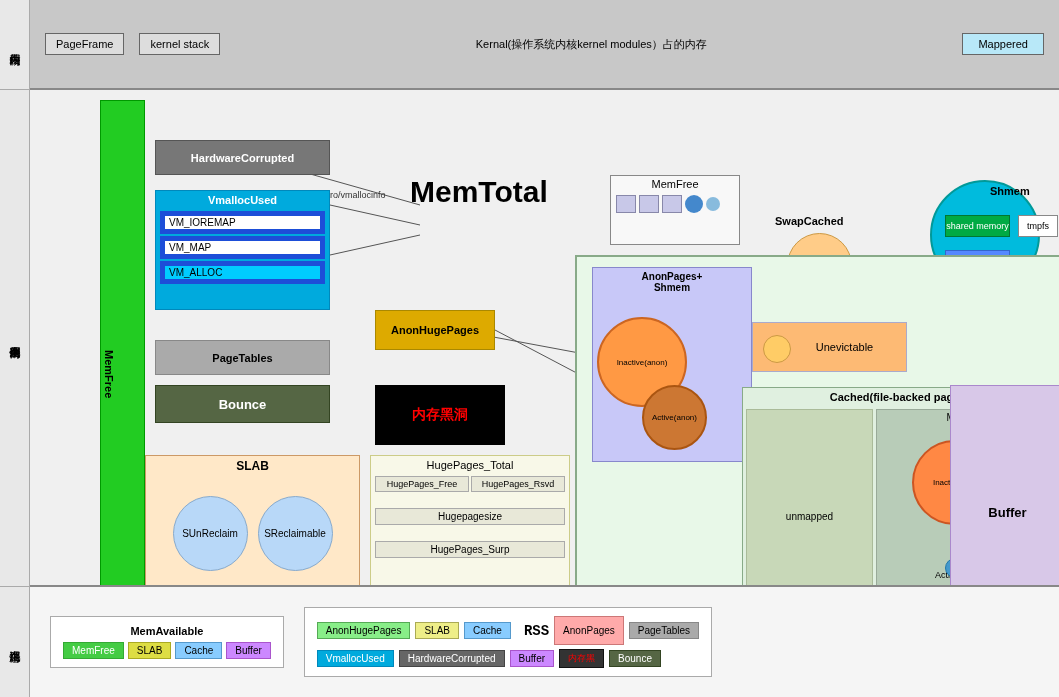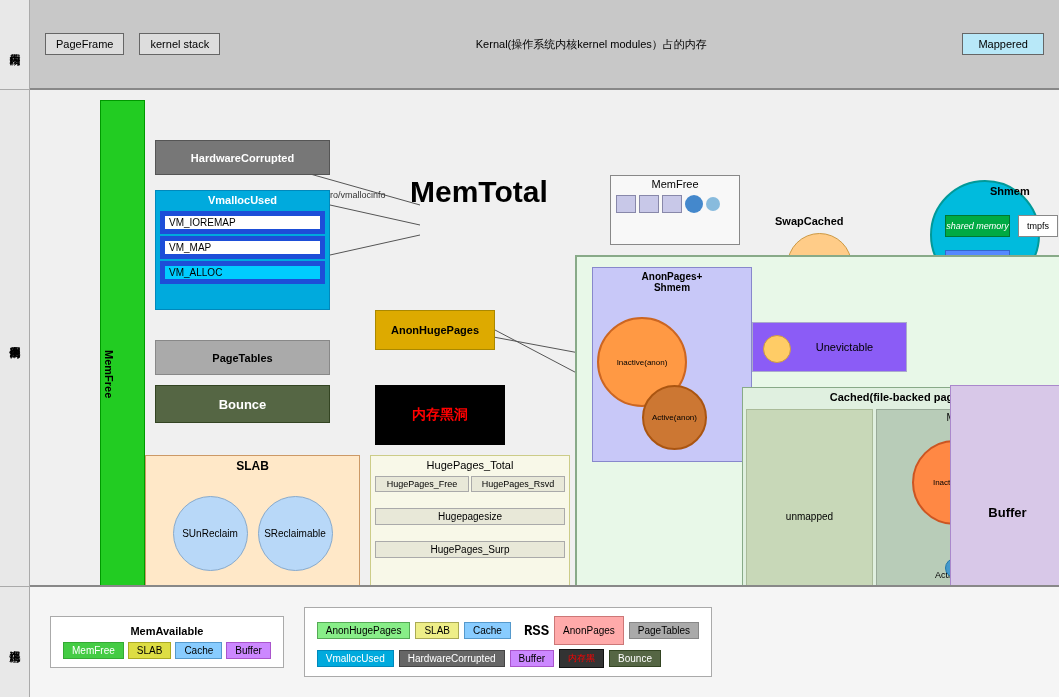--- a/index.html
+++ b/index.html
@@ -58,21 +58,21 @@
 
     .mlocked-box { position: absolute; left: 580px; top: 85px; width: 130px; height: 70px; border: 1px solid #888; background: #f8f8f8; }
     .mlocked-title { text-align: center; font-size: 11px; padding: 2px; }
     .mlocked-shapes { display: flex; align-items: center; gap: 3px; padding: 3px 5px; }
     .mlocked-rect { width: 20px; height: 18px; background: #c8c8e8; border: 1px solid #8888aa; }
     .mlocked-circle { width: 18px; height: 18px; border-radius: 50%; background: #4488cc; }
 
     .shmem-container { position: absolute; left: 900px; top: 90px; width: 130px; height: 120px; }
     .shmem-circle { position: absolute; left: 0; top: 0; width: 110px; height: 110px; border-radius: 50%; background: #00bbdd; border: 2px solid #009999; }
     .shmem-title { position: absolute; left: 60px; top: 5px; font-size: 11px; font-weight: bold; color: #000; }
-    .shared-memory-box { position: absolute; left: 15px; top: 35px; width: 65px; height: 22px; background: #00aa44; border: 1px solid #007733; display: flex; align-items: center; justify-content: center; font-size: 9px; color: #fff; font-style: italic; }
+    .shared-memory-box { position: absolute; left: 15px; top: 35px; width: 65px; height: 22px; background: #00aa44; border: 1px solid #007733; display: flex; align-items: center; justify-content: center; font-size: 9px; color: #fff; }
     .tmpfs-box { position: absolute; left: 88px; top: 35px; width: 40px; height: 22px; background: #ffffff; border: 1px solid #888; display: flex; align-items: center; justify-content: center; font-size: 9px; }
     .devtmpfs-box { position: absolute; left: 15px; top: 70px; width: 65px; height: 22px; background: #5588ff; border: 1px solid #3366cc; display: flex; align-items: center; justify-content: center; font-size: 9px; color: #fff; }
 
     .lru-outer { position: absolute; left: 545px; top: 165px; width: 490px; height: 385px; background: #e8f8e8; border: 2px solid #88aa88; }
 
     .pro-vmallocinfo { position: absolute; left: 295px; top: 100px; font-size: 9px; color: #333; }
 
     
     .svg-overlay { position: absolute; top: 0; left: 0; width: 100%; height: 100%; pointer-events: none; }
   </style>
@@ -206,21 +206,21 @@
         </div>
 
         <div style="position:absolute; left:20px; top:60px; width:90px; height:90px; border-radius:50%; background:#ff9944; border:2px solid #cc6622; display:flex; align-items:center; justify-content:center; font-size:8px; text-align:center; z-index:2;">
           <span>Inactive(anon)</span>
         </div>
 
         <div style="position:absolute; left:65px; top:128px; width:65px; height:65px; border-radius:50%; background:#cc7733; border:2px solid #aa5511; display:flex; align-items:center; justify-content:center; font-size:8px; text-align:center; z-index:2;">
           <span>Active(anon)</span>
         </div>
 
-        <div style="position:absolute; left:175px; top:65px; width:155px; height:50px; background:#8b5cf6; border:1px solid #aaaacc; display:flex; align-items:center; justify-content:center; font-size:11px;">
+        <div style="position:absolute; left:175px; top:65px; width:155px; height:50px; background:#fdba74; border:1px solid #aaaacc; display:flex; align-items:center; justify-content:center; font-size:11px;">
           <div style="position:absolute; left:10px; top:12px; width:28px; height:28px; border-radius:50%; background:#ffcc66; border:1px solid #cc9944;"></div>
           <span style="margin-left:30px;">Unevictable</span>
         </div>
 
         <div style="position:absolute; left:165px; top:130px; width:315px; height:248px; background:#e0f0e0; border:1px solid #88aa88;">
           <div style="text-align:center; font-size:11px; padding:3px; font-weight:bold;">Cached(file-backed pages)</div>
           <div style="display:flex; height:215px; margin:3px; gap:3px;">
             <div style="flex:1; background:#c8d8b8; border:1px solid #aabb99; display:flex; align-items:center; justify-content:center; font-size:10px;">unmapped</div>
             <div style="flex:1.4; background:#b8ccb8; border:1px solid #99aa99; position:relative;">
               <div style="text-align:center; font-size:10px; padding:2px;">Mapped</div>

